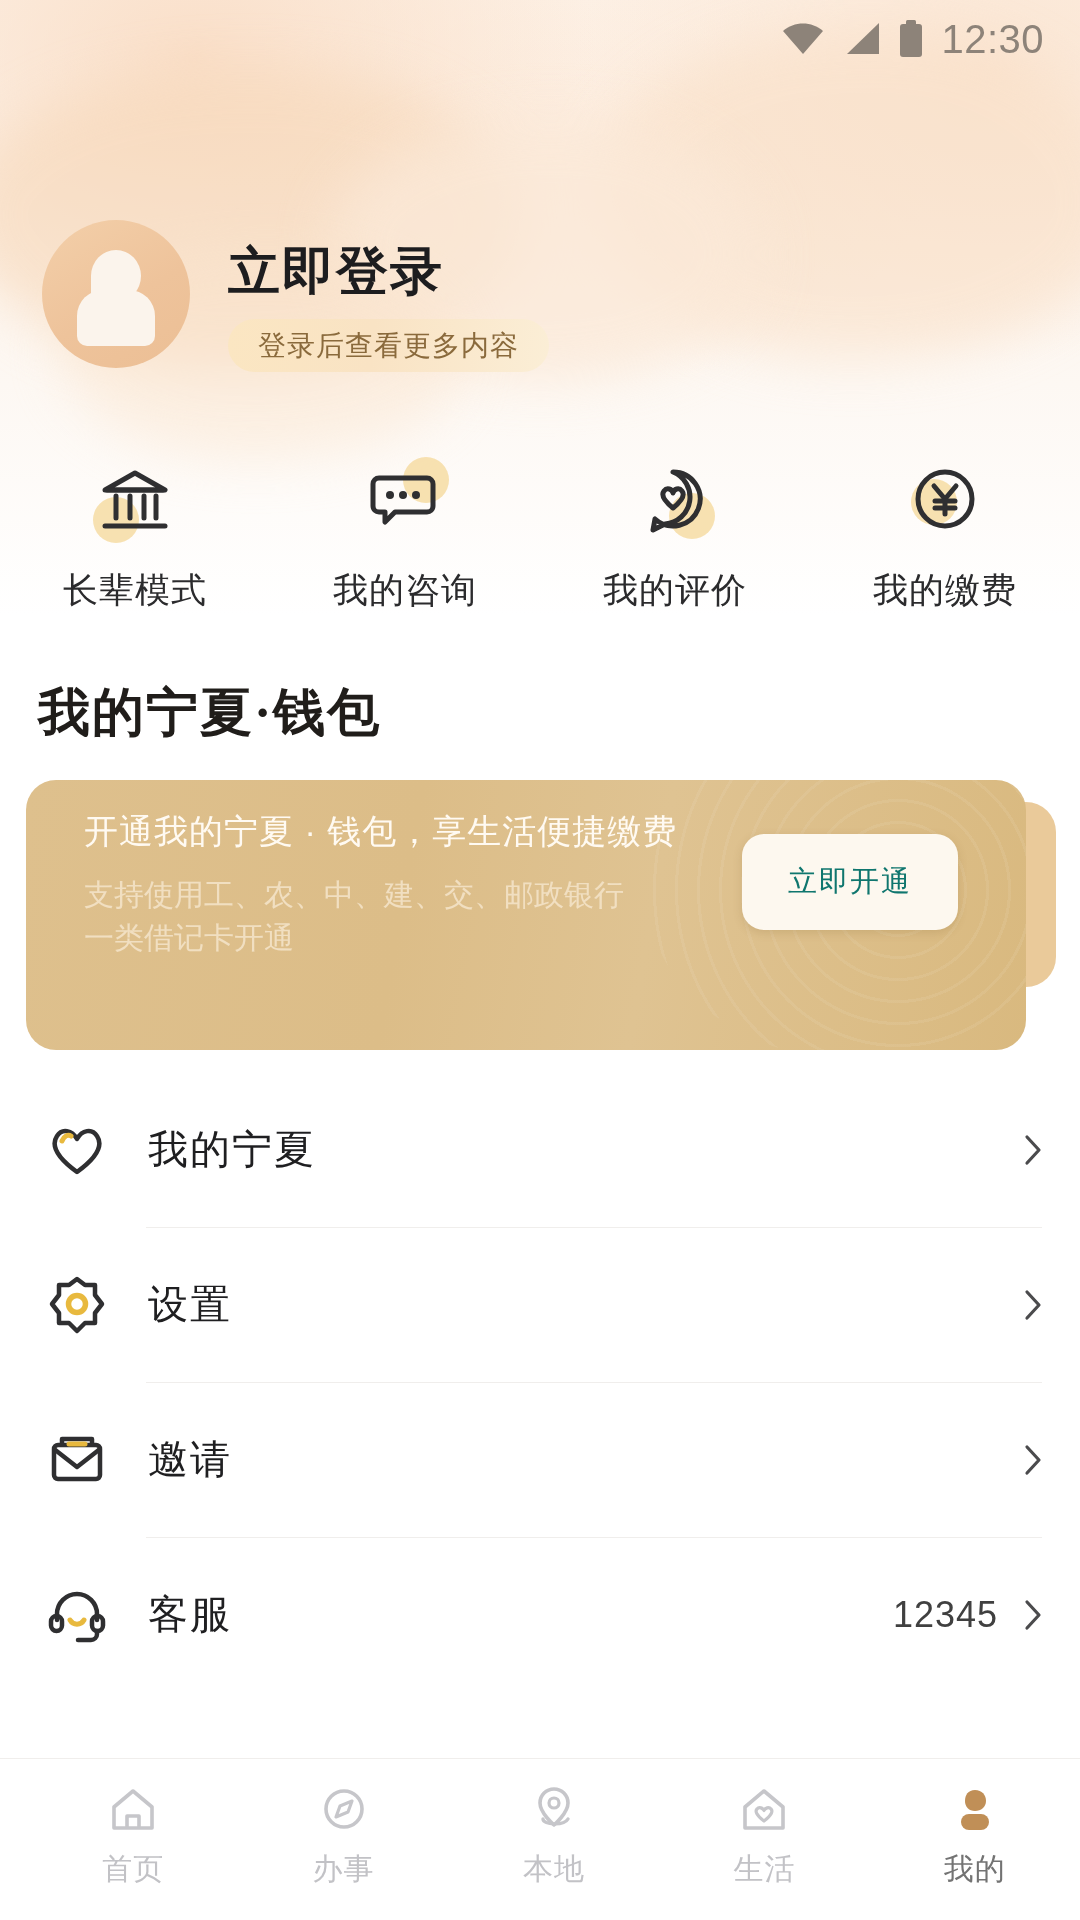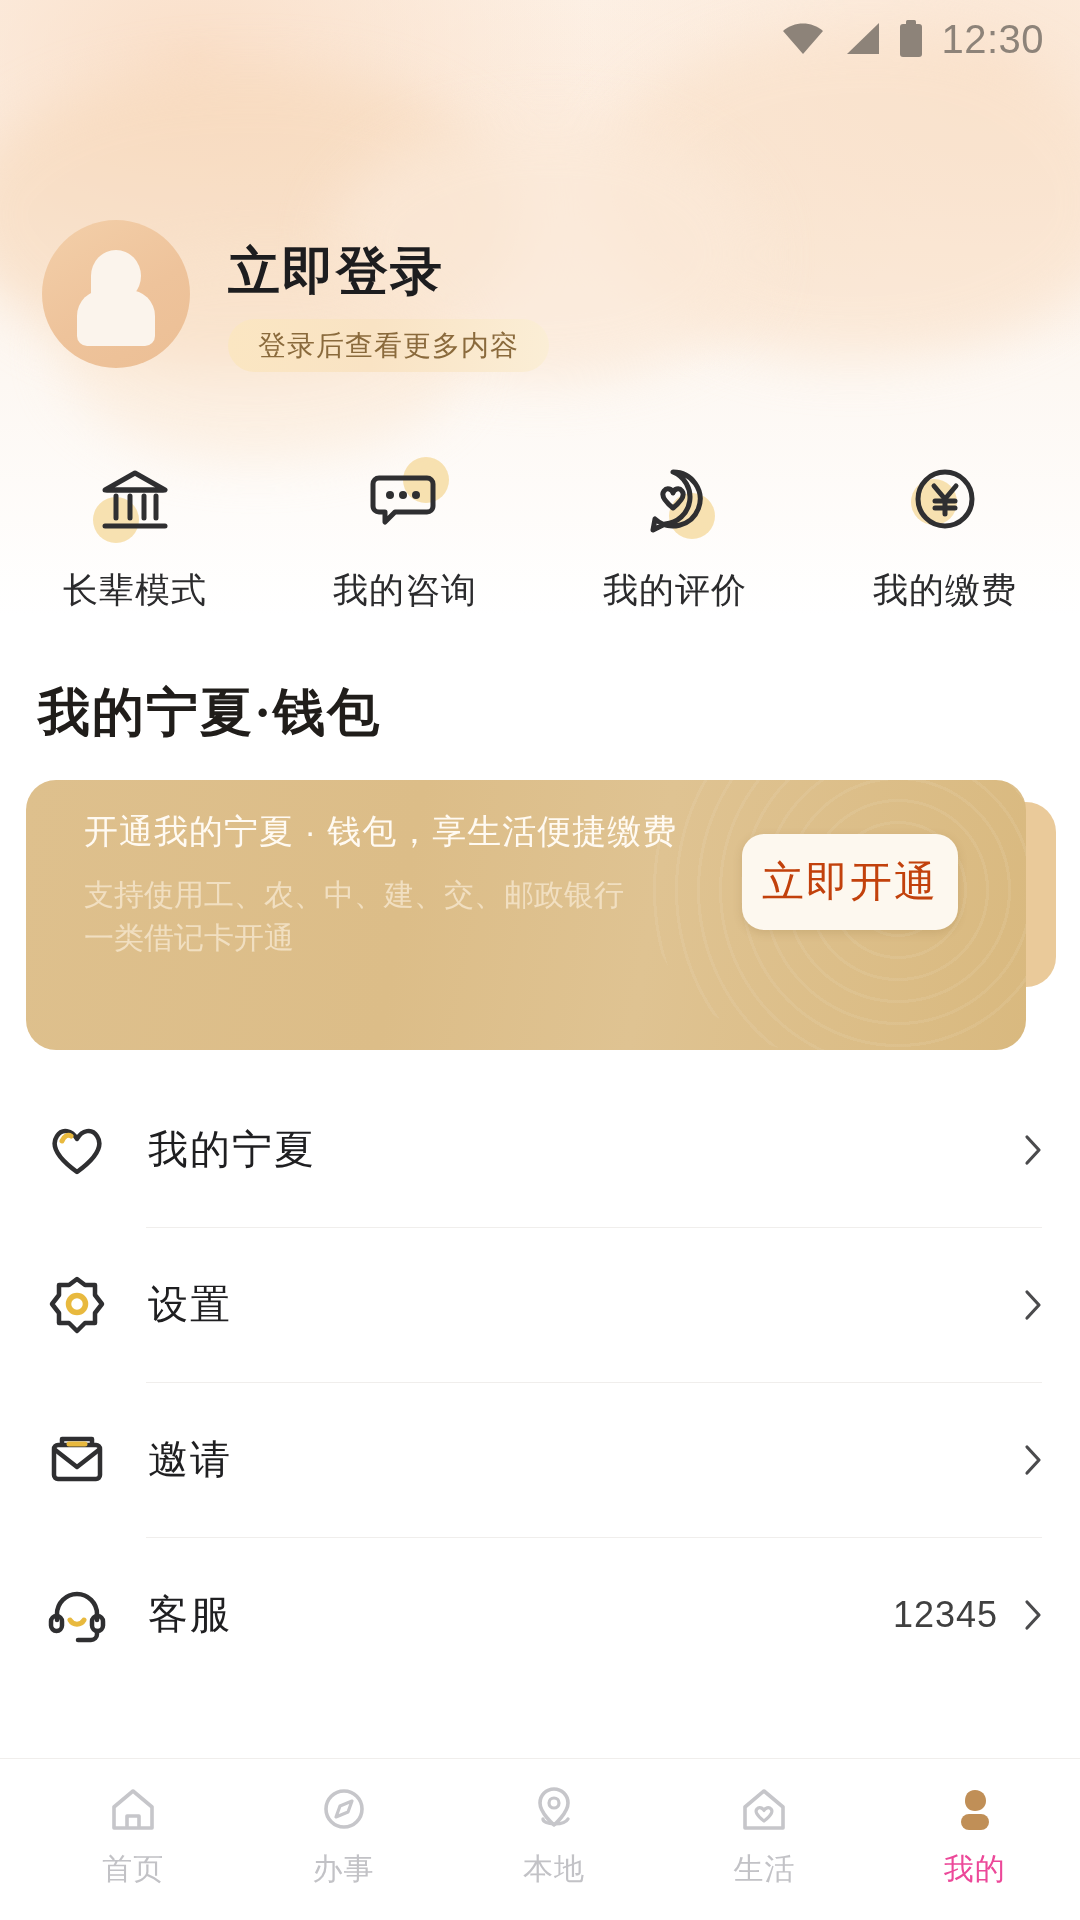--- a/index.html
+++ b/index.html
@@ -112,21 +112,21 @@
       rgba(255,255,255,0.07) 0px, rgba(255,255,255,0.07) 3px,
       rgba(0,0,0,0.0) 3px, rgba(0,0,0,0.0) 22px);
   }
   .banner-txt { position:absolute; left:58px; top:34px; z-index:2; }
   .b-head { font-size:34px; color:#fffaf2; letter-spacing:1px; line-height:1; }
   .b-sub { margin-top:26px; font-size:30px; color:#f3e2c6; line-height:1.42; opacity:.92; }
   .b-btn {
     position:absolute; right:68px; top:54px; z-index:3;
     width:216px; height:96px; border-radius:22px;
     background:#fdf8ef; display:flex; align-items:center; justify-content:center;
-    font-size:42px; color:#c2410c; letter-spacing:2px;
+    font-size:29px; color:#0f766e; letter-spacing:2px;
     box-shadow:0 3px 10px rgba(120,90,40,0.18);
   }
 
   
   .menu { position:absolute; left:0; top:1072px; width:1080px; z-index:4; }
   .menu-row {
     position:relative; height:155px; margin:0 38px;
     display:flex; align-items:center;
   }
   .menu-row + .menu-row::before {
@@ -139,21 +139,21 @@
 
   
   .tabbar {
     position:absolute; left:0; bottom:0; width:1080px; height:162px;
     background:#ffffff; border-top:1px solid #f0eeec;
     display:flex; align-items:flex-start; padding-top:22px; z-index:8;padding-left:28px;
   }
   .tab { flex:1 1 0; display:flex; flex-direction:column; align-items:center; }
   .tab-ico { height:58px; display:flex; align-items:center; justify-content:center; }
   .tab-label { margin-top:10px; font-size:30px; color:#c2c2c6; letter-spacing:1px; }
-  .tab.active .tab-label { color:#ec4899;font-family:Liberation Serif, serif; }
+  .tab.active .tab-label { color:#737373;font-family:Liberation Serif, serif; }
 </style>
 </head>
 <body>
 
 <div class="phone">
 
   <div class="hero-bg">
     <div class="blob b1"></div>
     <div class="blob b2"></div>
     <div class="blob b3"></div>

